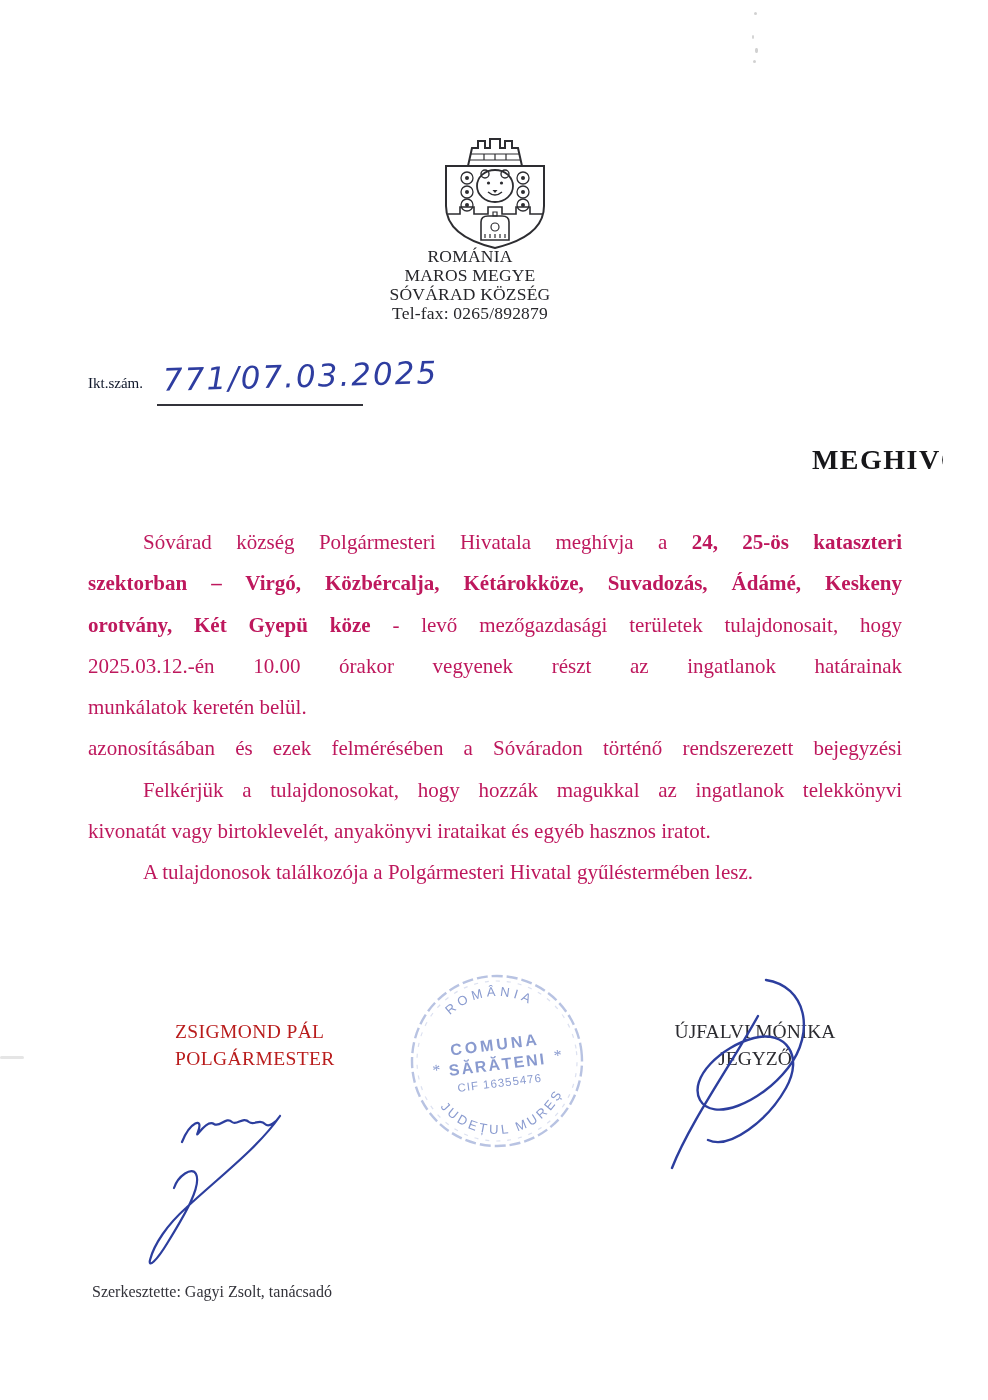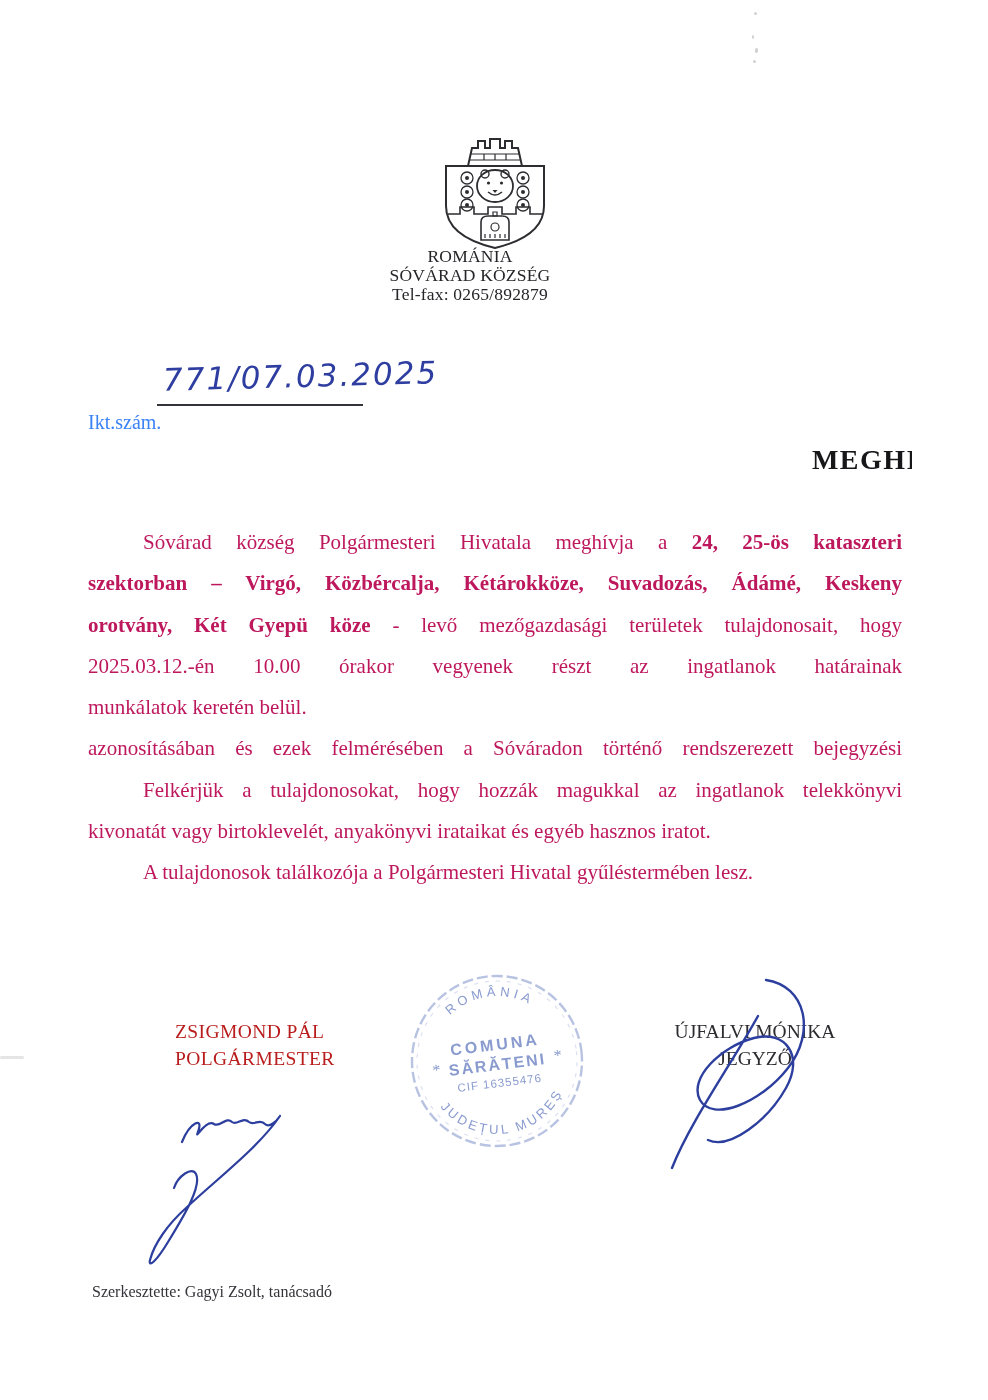--- a/index.html
+++ b/index.html
@@ -1,29 +1,29 @@
 <!DOCTYPE html>
 <html><head>
 <meta charset="utf-8">
 <style>
   html,body{margin:0;padding:0;background:#ffffff;}
   .page{
     position:relative;width:912px;height:1400px;background:#ffffff;
-    font-family:"Liberation Serif",serif;color:#242424;overflow:hidden;
+    font-family:"Liberation Serif",serif;color:#242424;overflow:hidden;padding-left:31px;
   }
   
   .coa{position:absolute;left:428px;top:134px;}
   .org-block{
     position:absolute;left:0;top:247px;width:988px;box-sizing:border-box;
     padding-right:48px;text-align:center;font-size:17.5px;line-height:19px;
     letter-spacing:.2px;color:#26262a;
   }
   .org-line{display:block;}
   
-  .reg-label{position:absolute;left:88px;top:375px;font-size:20px;color:#3b82f6;margin-top:36px;}
+  .reg-label{position:absolute;left:88px;top:375px;font-size:15px;color:#0f172a;}
   .reg-underline{position:absolute;left:157px;top:375px;width:206px;height:29px;
     border-bottom:2px solid #33333a;}
   .reg-hand{
     position:absolute;left:163px;top:358px;font-family:"DejaVu Sans",sans-serif;
     font-style:oblique;font-size:31px;letter-spacing:2px;color:#2e3da0;
     transform:rotate(-1.6deg);white-space:nowrap;
   }
   
   .doc-title{
     position:absolute;left:16px;top:444px;width:988px;box-sizing:border-box;
@@ -100,20 +100,21 @@
 
       <path d="M65,78 h4 v4 h-4 z" stroke-width="1.2"></path>
       <path d="M53,88 Q53,82 60,82 H74 Q81,82 81,88 V106 H53 Z" stroke-width="1.6"></path>
       <circle cx="67" cy="93" r="4" stroke-width="1.2"></circle>
       <path d="M57,100 v4 M62,100 v4 M67,100 v4 M72,100 v4 M77,100 v4" stroke-width="1.2"></path>
     </g>
   </svg>
 
   <div class="org-block">
     <span class="org-line">ROMÁNIA</span>
+    <span class="org-line">MAROS MEGYE</span>
     <span class="org-line">SÓVÁRAD KÖZSÉG</span>
     <span class="org-line">Tel-fax: 0265/892879</span>
   </div>
 
   <span class="reg-label">Ikt.szám.</span>
   <div class="reg-underline"></div>
   <span class="reg-hand">771/07.03.2025</span>
 
   <div class="doc-title">MEGHIVÓ</div>
 

